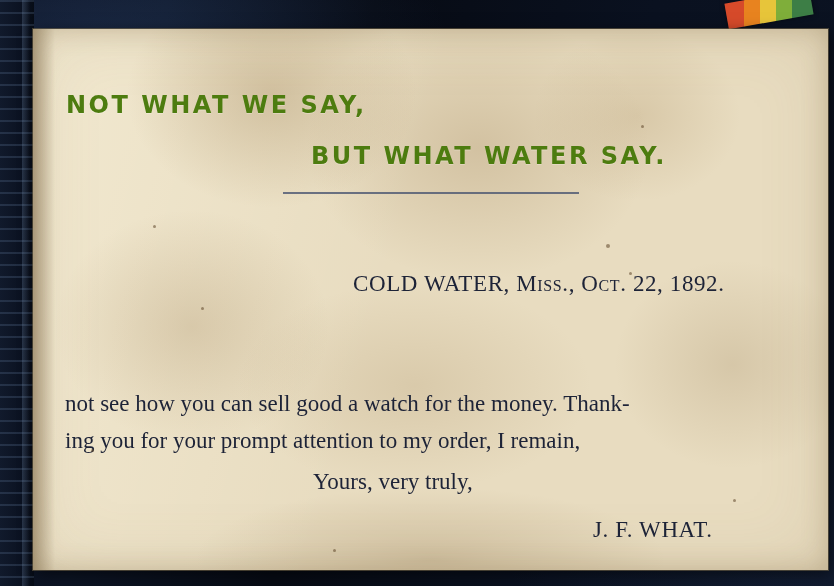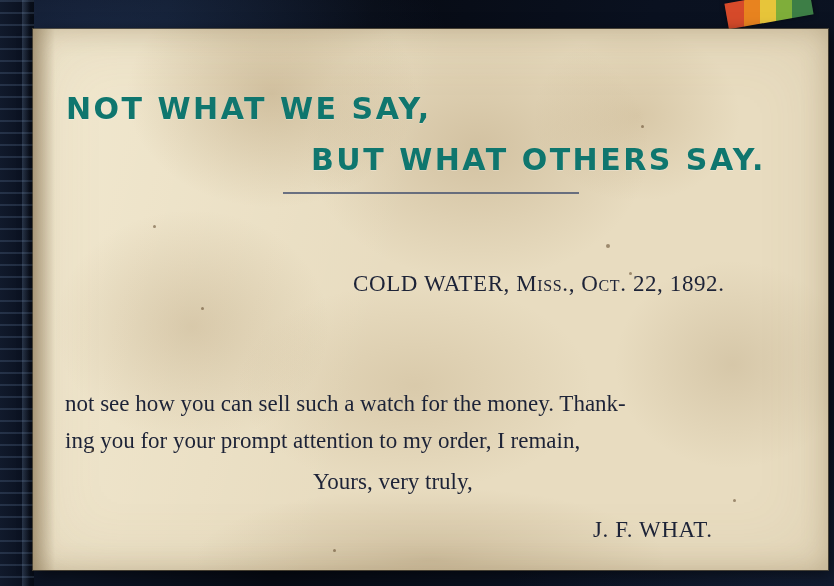--- a/index.html
+++ b/index.html
@@ -118,22 +118,22 @@
     z-index: 3;
     color: #1c2233;
     height: 100%;
   }
 
   .headline {
     position: absolute;
     font-family: "DejaVu Sans", sans-serif;
     font-weight: bold;
     letter-spacing: 2.5px;
-    color: #0f766e;
-    font-size: 30px;
+    color: #4d7c0f;
+    font-size: 24px;
     white-space: nowrap;
     text-shadow: 0 1px 0 rgba(255,255,255,.25);
   }
   #headline1 { left: 33px;  top: 62px; }
   #headline2 { left: 278px; top: 113px; }
 
   #rule {
     position: absolute;
     left: 250px;
     top: 163px;
@@ -184,30 +184,30 @@
 <div id="platen-edge2"></div>
 <div id="color-chip"></div>
 
 <div id="card">
   <div id="card-left-strip"></div>
 
   <div id="text">
 
     <div class="headline" id="headline1">NOT WHAT WE SAY,</div>
 
-    <div class="headline" id="headline2">BUT WHAT OTHERS SAY.</div>
+    <div class="headline" id="headline2">BUT WHAT WATER SAY.</div>
 
     <div id="rule"></div>
 
     <div class="body-line sc spread" id="dateline">COLD WATER, Miss., Oct. 22, 1892.</div>
 
 
 
 
-    <div class="body-line" id="p3">not  see  how  you  can  sell  such  a  watch  for  the  money.   Thank-</div>
+    <div class="body-line" id="p3">not  see  how  you  can  sell  good  a  watch  for  the  money.   Thank-</div>
 
     <div class="body-line" id="closing">Yours, very truly,</div>
 
     <div class="body-line" id="p4">ing  you  for  your  prompt  attention  to  my  order,  I  remain,</div>
 
     <div class="body-line sc spread" id="signature">J. F. WHAT.</div>
   </div>
 
   <div class="speck" style="left:120px;top:196px;width:3px;height:3px;"></div>
   <div class="speck" style="left:168px;top:278px;width:3px;height:3px;"></div>

